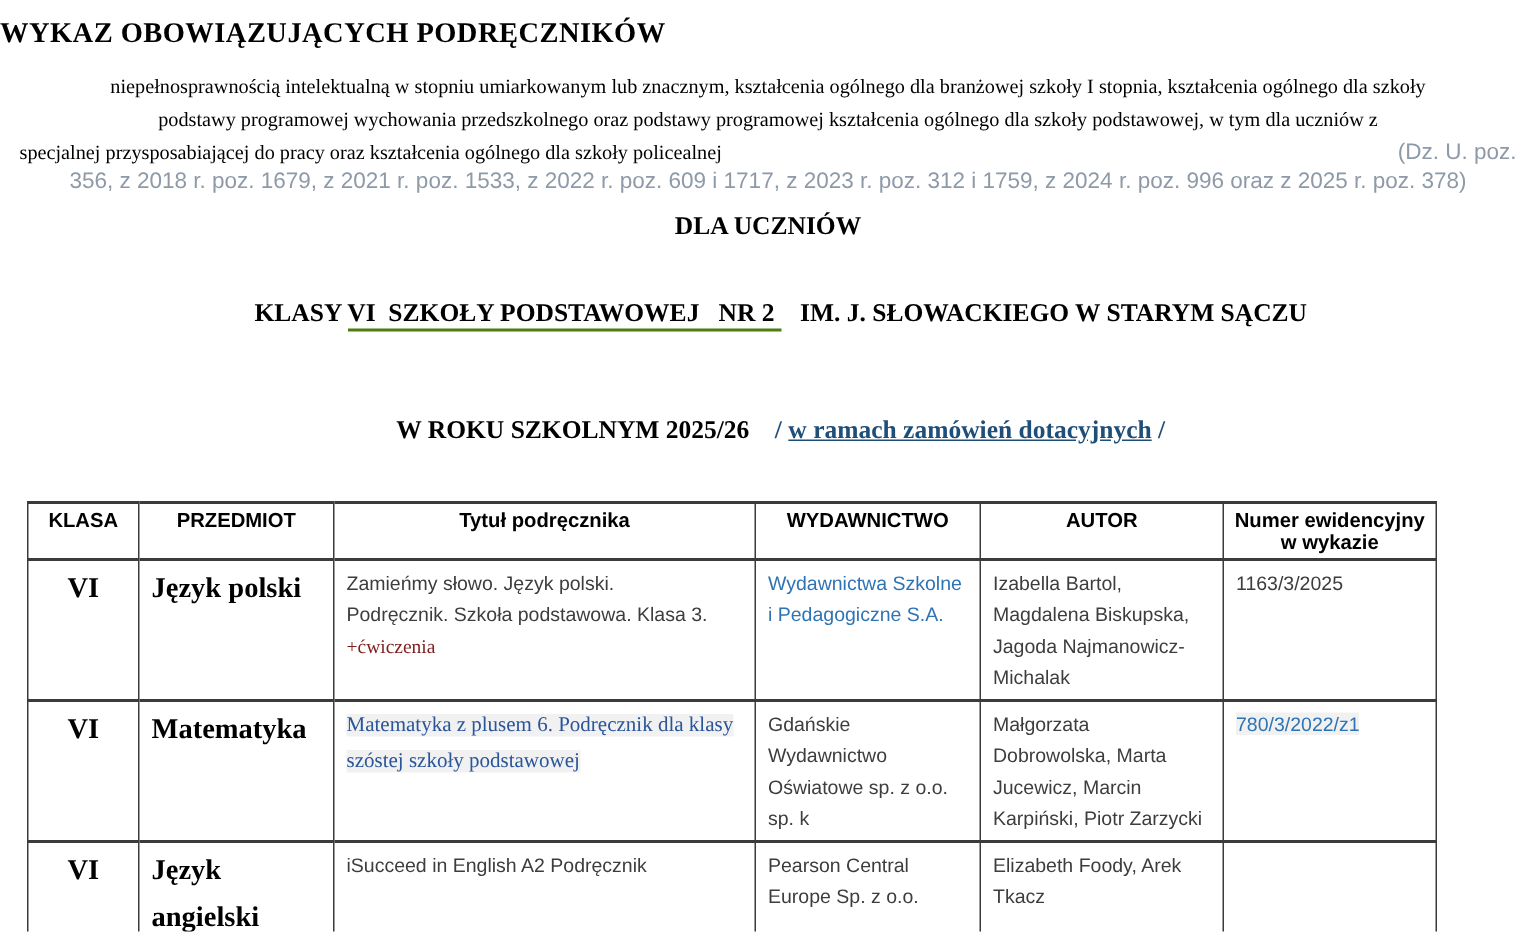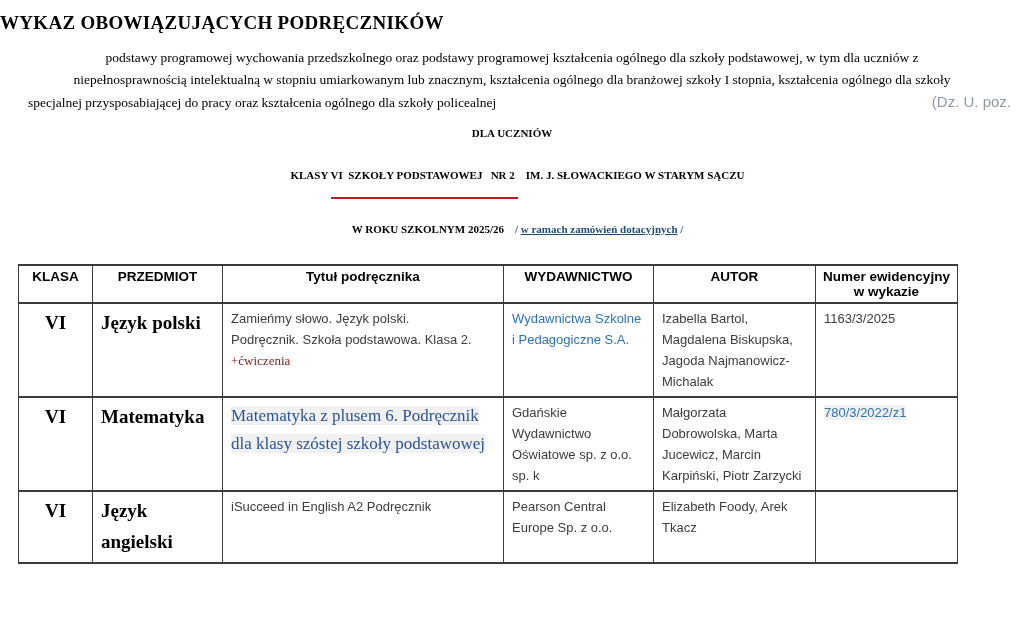--- a/index.html
+++ b/index.html
@@ -16,36 +16,35 @@
   }
   .intro {
     margin-top: 13px;
     padding: 0 13px;
     font-size: 13.5px; line-height: 22px;
     text-align: center;
   }
   .intro .iline4 {
     display: flex; justify-content: space-between; align-items: baseline;
     text-align: left;
-    margin-left: 15px;
   }
   .gray-small {
     color: #8E9AA8;
     font-family: "Liberation Sans", sans-serif;
     font-size: 15px;
   }
   .iline5 { text-align: center; line-height: 15px; }
   .h2 {
     text-align: center;
-    font-size: 11px; font-weight: bold;
+    font-size: 17px; font-weight: bold;
     margin-top: 18px;
     white-space: pre-wrap;
   }
   .h2.first { margin-top: 13px; }
-  .ul-seg { border-bottom: 2px solid #b91c1c; padding-bottom: 16px; }
+  .ul-seg { border-bottom: 2px solid #4d7c0f; padding-bottom: 1px; }
   .rok-blue { color: #1F4E79; }
   .rok-link { color: #1F4E79; text-decoration: underline; cursor: pointer; }
   table {
     table-layout: fixed;
     width: 939px;
     margin: 17px 0 0 18px;
     border-collapse: collapse;
   }
   th, td {
     border: 1px solid #3b3b3b;
@@ -71,42 +70,43 @@
     font-family: "Liberation Serif", serif;
     font-weight: bold; color: #000; font-size: 19px;
   }
   td.c-klasa { text-align: center; }
   tr.r1 td { height: 82px; }
   tr.r2 td { height: 70px; }
   tr.r3 td { height: 58px; }
   .blue-sans { color: #2E74B5; }
   .blue-serif {
     font-family: "Liberation Serif", serif;
-    color: #2A5599; font-size: 17px;
+    color: #2A5599; font-size: 14px;
   }
   .green-serif {
     font-family: "Liberation Serif", serif;
     color: #7f1d1d;
   }
   .hl { background: #F1F1F1; }
 </style>
 </head>
 <body>
 
 <div>
 
   <div class="title">WYKAZ OBOWIĄZUJĄCYCH PODRĘCZNIKÓW</div>
 
   <div class="intro">
+    <div>niepełnosprawnością intelektualną w stopniu umiarkowanym lub znacznym, kształcenia ogólnego dla branżowej szkoły I stopnia, kształcenia ogólnego dla szkoły</div>
     <div>podstawy programowej wychowania przedszkolnego oraz podstawy programowej kształcenia ogólnego dla szkoły podstawowej, w tym dla uczniów z</div>
-    <div>niepełnosprawnością intelektualną w stopniu umiarkowanym lub znacznym, kształcenia ogólnego dla branżowej szkoły I stopnia, kształcenia ogólnego dla szkoły</div>
     <div class="iline4">
       <span>specjalnej przysposabiającej do pracy oraz kształcenia ogólnego dla szkoły policealnej</span>
       <span class="gray-small">(Dz. U. poz.</span>
     </div>
+    <div class="gray-small iline5">356, z 2018 r. poz. 1679, z 2021 r. poz. 1533, z 2022 r. poz. 609 i 1717, z 2023 r. poz. 312 i 1759, z 2024 r. poz. 996 oraz z 2025 r. poz. 378)</div>
   </div>
 
   <div class="h2 first">DLA UCZNIÓW</div>
 
   <div class="h2">
     <span>KLASY </span><span class="ul-seg">VI  SZKOŁY PODSTAWOWEJ   NR 2 </span><span>   IM. J. SŁOWACKIEGO W STARYM SĄCZU</span>
   </div>
 
   <div class="h2">
     <span>W ROKU SZKOLNYM 2025/26</span><span class="rok-blue">    / </span><a class="rok-link">w ramach zamówień dotacyjnych</a><span class="rok-blue"> /</span>
@@ -131,21 +131,21 @@
         <th>AUTOR</th>
         <th>Numer ewidencyjny w wykazie</th>
       </tr>
     </thead>
     <tbody>
       <tr class="r1">
         <td class="c-klasa">VI</td>
         <td class="c-przedmiot">Język polski</td>
         <td>
           <div>Zamieńmy słowo. Język polski.</div>
-          <div>Podręcznik. Szkoła podstawowa. Klasa 2.</div>
+          <div>Podręcznik. Szkoła podstawowa. Klasa 3.</div>
           <div class="green-serif">+ćwiczenia</div>
         </td>
         <td>
           <span class="blue-sans">Wydawnictwa Szkolne i Pedagogiczne S.A.</span>
         </td>
         <td>Izabella Bartol, Magdalena Biskupska, Jagoda Najmanowicz-Michalak</td>
         <td>1163/3/2025</td>
       </tr>
       <tr class="r2">
         <td class="c-klasa">VI</td>

